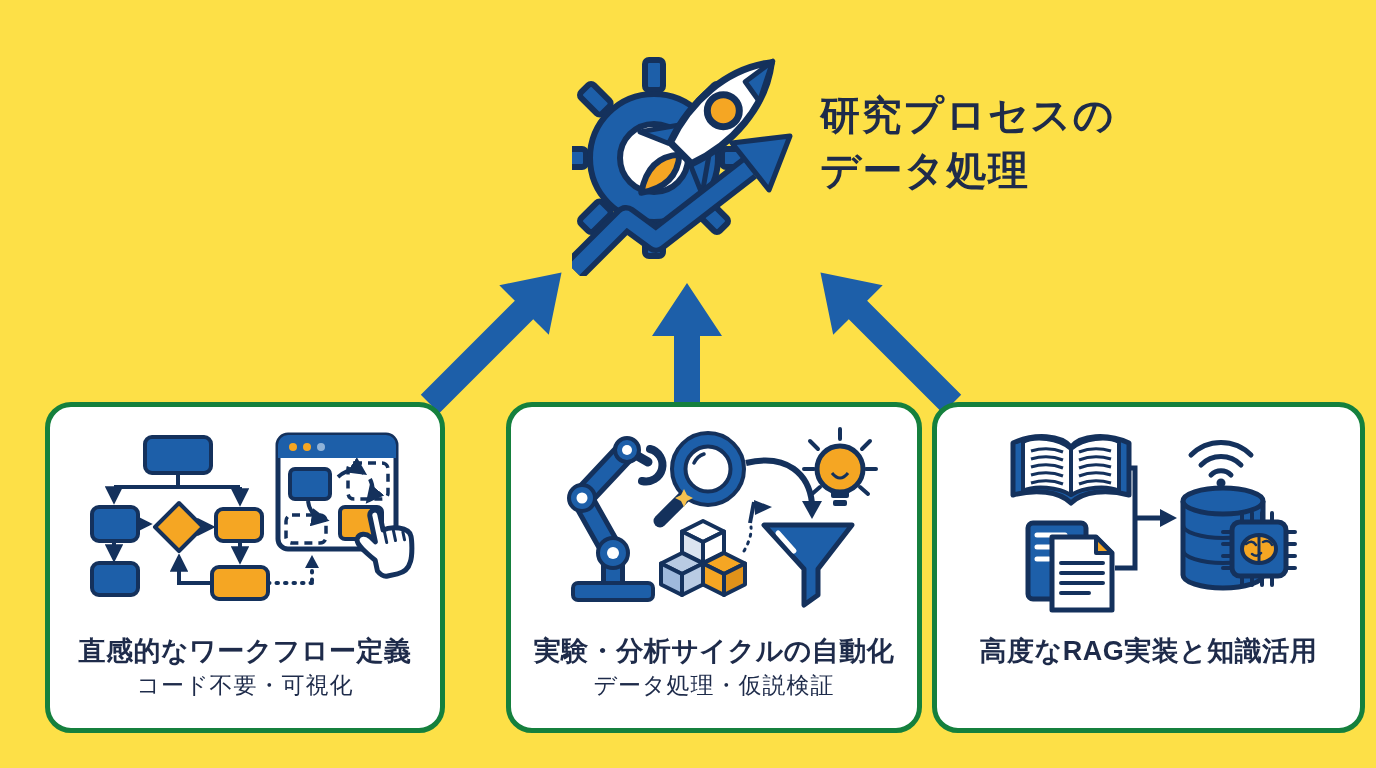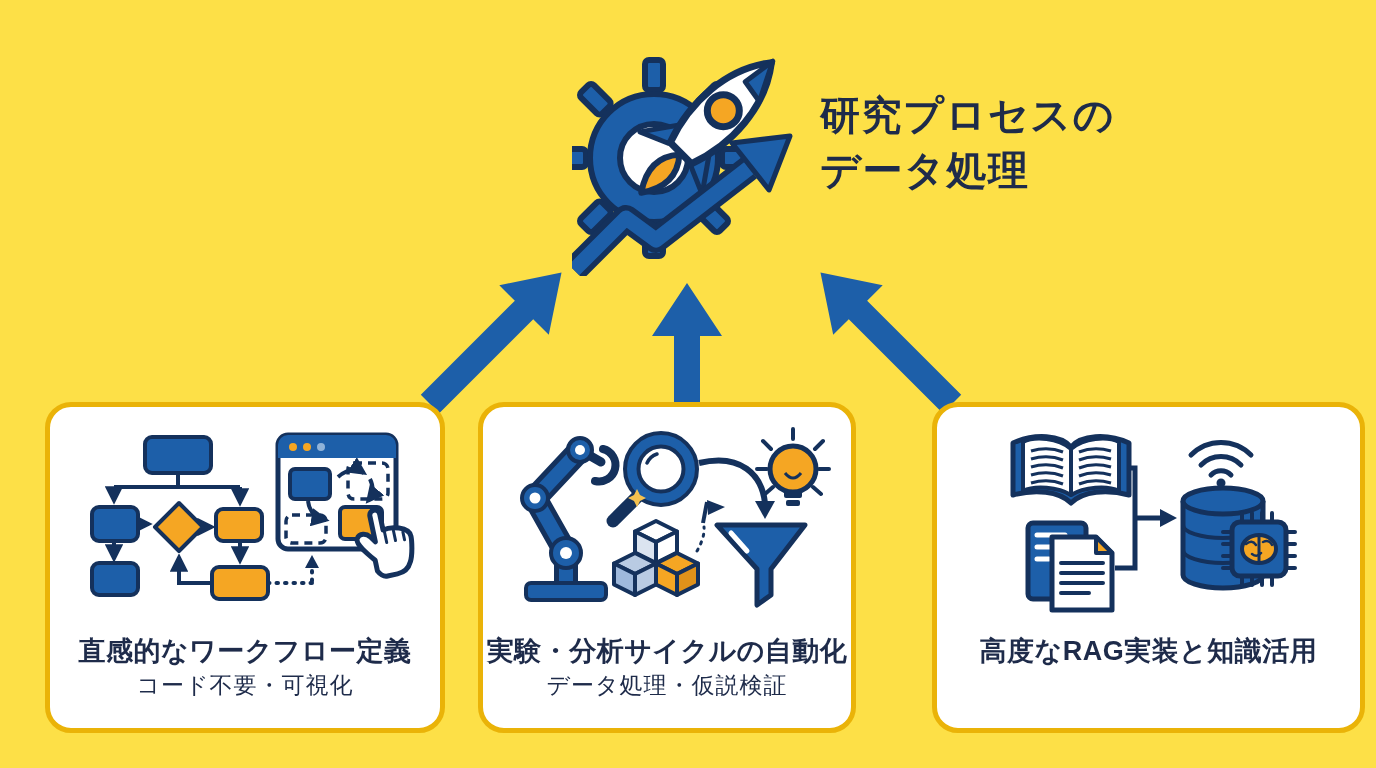--- a/index.html
+++ b/index.html
@@ -9,25 +9,25 @@
   }
   .hero-icon{position:absolute;left:572px;top:26px;}
   .hero-title{
     position:absolute;left:820px;top:88px;
     font-size:40px;font-weight:bold;color:#1e2b4a;
     line-height:1.38;letter-spacing:1.5px;white-space:nowrap;
   }
   .connector-layer{position:absolute;left:0;top:0;width:1376px;height:768px;}
   .card{
     position:absolute;top:402px;height:331px;background:#ffffff;
-    border:5px solid #eab308;border-radius:26px;box-sizing:border-box;
+    border:5px solid #15803d;border-radius:26px;box-sizing:border-box;
     display:flex;flex-direction:column;align-items:center;
   }
   .card-1{left:45px;width:400px;}
-  .card-2{left:478px;width:378px;}
+  .card-2{left:506px;width:416px;}
   .card-3{left:932px;width:433px;}
   .card-icon{margin-top:16px;flex:0 0 auto;}
   .card-title{
     font-size:27px;font-weight:bold;color:#1e2b4a;
     margin-top:10px;white-space:nowrap;letter-spacing:0.5px;
   }
   .card-subtitle{
     font-size:23px;font-weight:500;color:#1e2b4a;
     margin-top:1px;white-space:nowrap;letter-spacing:1px;
   }

